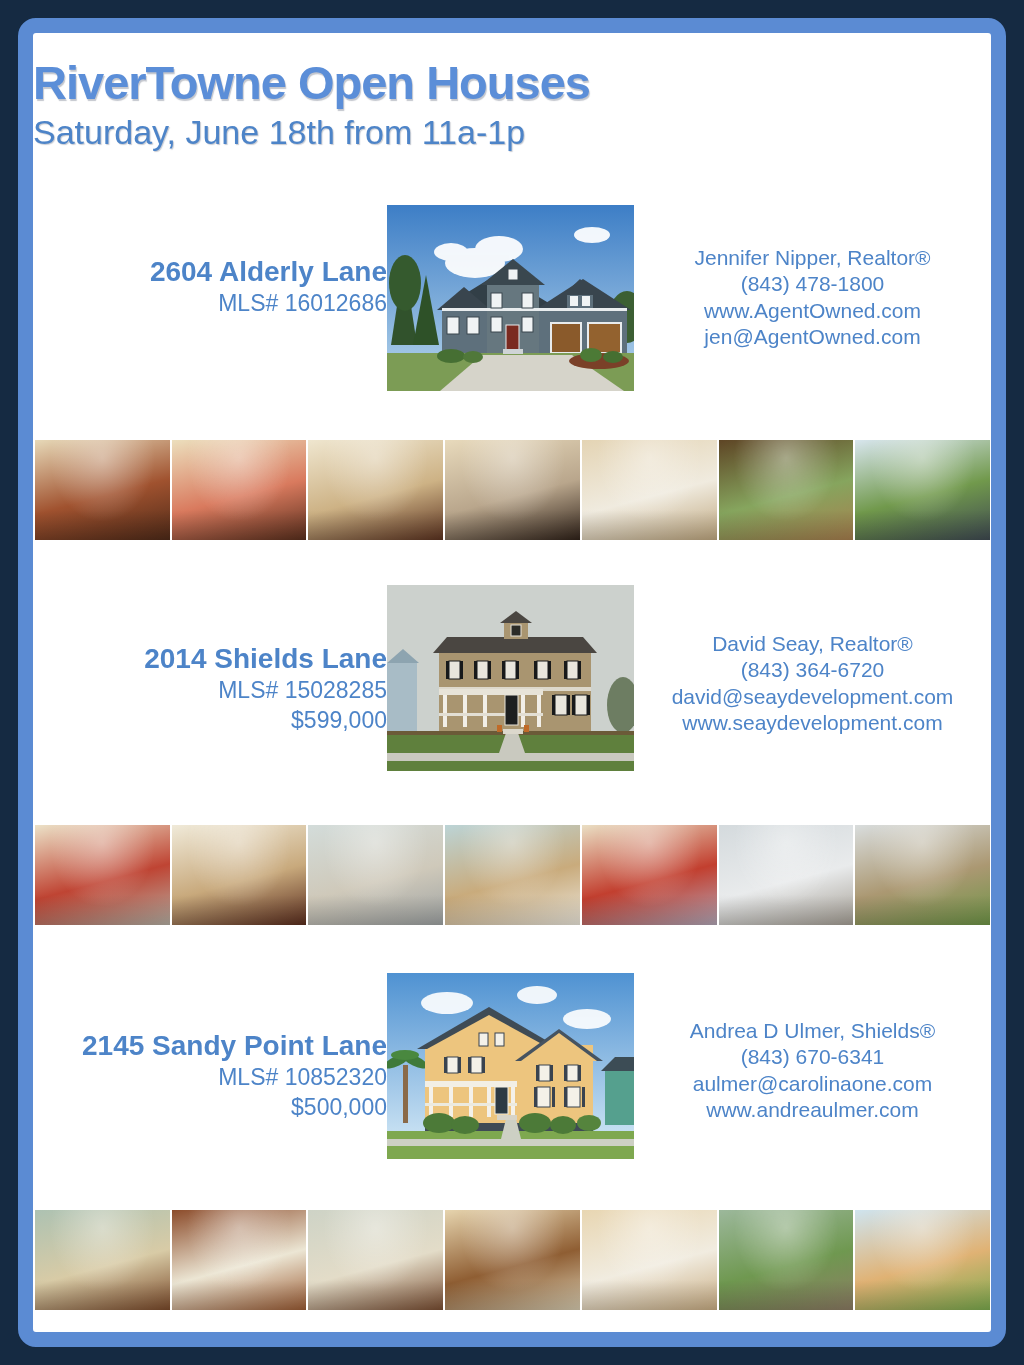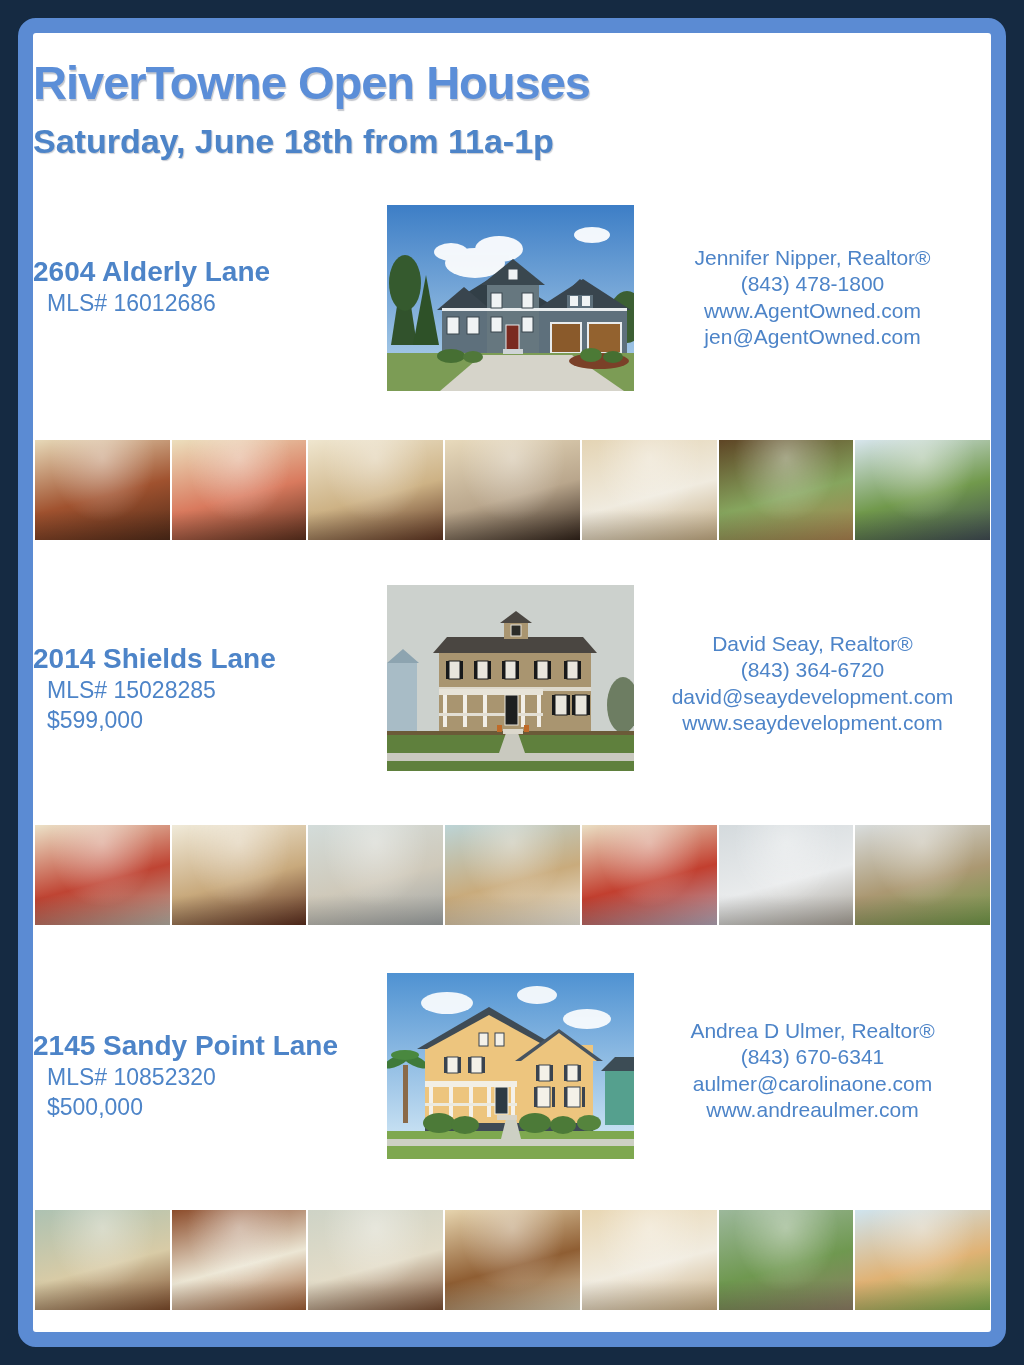--- a/index.html
+++ b/index.html
@@ -8,24 +8,24 @@
   *{margin:0;padding:0;box-sizing:border-box;}
   html,body{width:1024px;}
   body{font-family:"Liberation Sans",sans-serif;background:var(--frame);}
   .page{position:relative;width:1024px;height:1365px;background:var(--frame);overflow:hidden;}
   .frame{position:absolute;left:18px;top:18px;width:988px;height:1329px;
          border:15px solid var(--border);border-radius:18px;background:#ffffff;overflow:hidden;}
   
   .header{position:absolute;left:0;top:22px;width:958px;text-align:left;}
   .title{font-size:47px;font-weight:bold;color:var(--heading);letter-spacing:-1px;
          text-shadow:1px 2px 1px rgba(55,65,90,.30);}
-  .subtitle{font-size:34px;font-weight:bold;color:var(--text);margin-top:12px;
+  .subtitle{font-size:34px;font-weight:normal;color:var(--text);margin-top:3px;
          text-shadow:1px 1px 1px rgba(55,65,90,.28);}
   
-  .address-block{position:absolute;width:354px;text-align:left;color:var(--text);}
+  .address-block{position:absolute;width:354px;text-align:right;color:var(--text);}
   .address{font-size:28px;font-weight:bold;line-height:1.25;}
   .mls,.price{font-size:23px;line-height:1.3;padding-left:14px;}
   .agent-block{position:absolute;width:357px;text-align:center;color:var(--text);
                font-size:21px;line-height:1.26;}
   .main-photo{position:absolute;width:247px;height:186px;overflow:hidden;background:#9db6c8;}
   .main-photo svg{display:block;width:247px;height:186px;}
   
   .strip{position:absolute;left:2px;width:955px;height:100px;display:flex;gap:2px;}
   .thumb{flex:1 1 0;height:100px;position:relative;overflow:hidden;}
   .thumb::after{content:"";position:absolute;inset:0;
@@ -292,21 +292,21 @@
             <ellipse cx="176" cy="152" rx="13" ry="9"></ellipse>
           <ellipse cx="202" cy="150" rx="12" ry="8" fill="#55843d"></ellipse>
         </g>
         <rect y="166" width="247" height="7" fill="#cdd0c4"></rect>
         <polygon points="114,166 134,166 129,146 119,146" fill="#cdd0c4"></polygon>
         <rect x="110" y="142" width="20" height="5" fill="#d8d4c8"></rect>
       </svg>
     </div>
 
     <div class="agent-block" id="agent3">
-      <div>Andrea D Ulmer, Realtor®</div>
+      <div>Andrea D Ulmer, Shields®</div>
       <div>(843) 670-6341</div>
       <div>aulmer@carolinaone.com</div>
       <div>www.andreaulmer.com</div>
     </div>
 
     <div class="strip" id="strip3">
         <div class="thumb" title="Dining room with sage drapes, wood table and chandelier" style="background: linear-gradient(165deg, rgb(173, 194, 178) 0%, rgb(216, 203, 166) 55%, rgb(123, 74, 42) 100%);"></div>
         <div class="thumb" title="Kitchen with cherry cabinets, island seating and pendant lights" style="background: linear-gradient(165deg, rgb(140, 76, 43) 0%, rgb(236, 230, 212) 55%, rgb(156, 92, 52) 100%);"></div>
         <div class="thumb" title="Living room with fireplace, staircase and leather furniture" style="background: linear-gradient(165deg, rgb(206, 211, 198) 0%, rgb(227, 220, 200) 55%, rgb(122, 78, 50) 100%);"></div>
         <div class="thumb" title="Master bedroom with wood bed and tray ceiling" style="background: linear-gradient(165deg, rgb(230, 212, 174) 0%, rgb(143, 94, 51) 55%, rgb(216, 204, 176) 100%);"></div>

